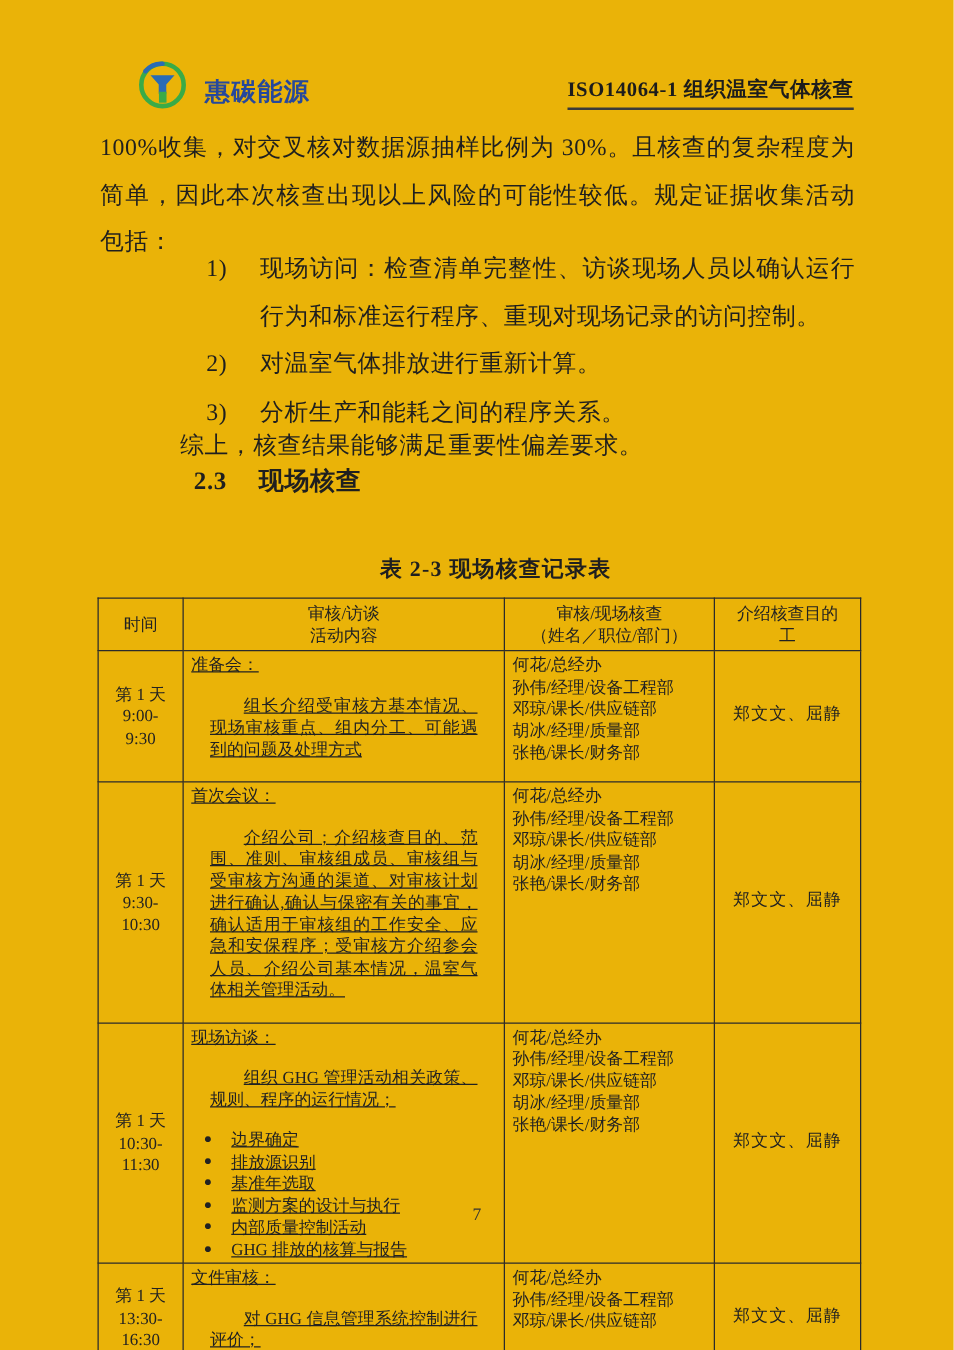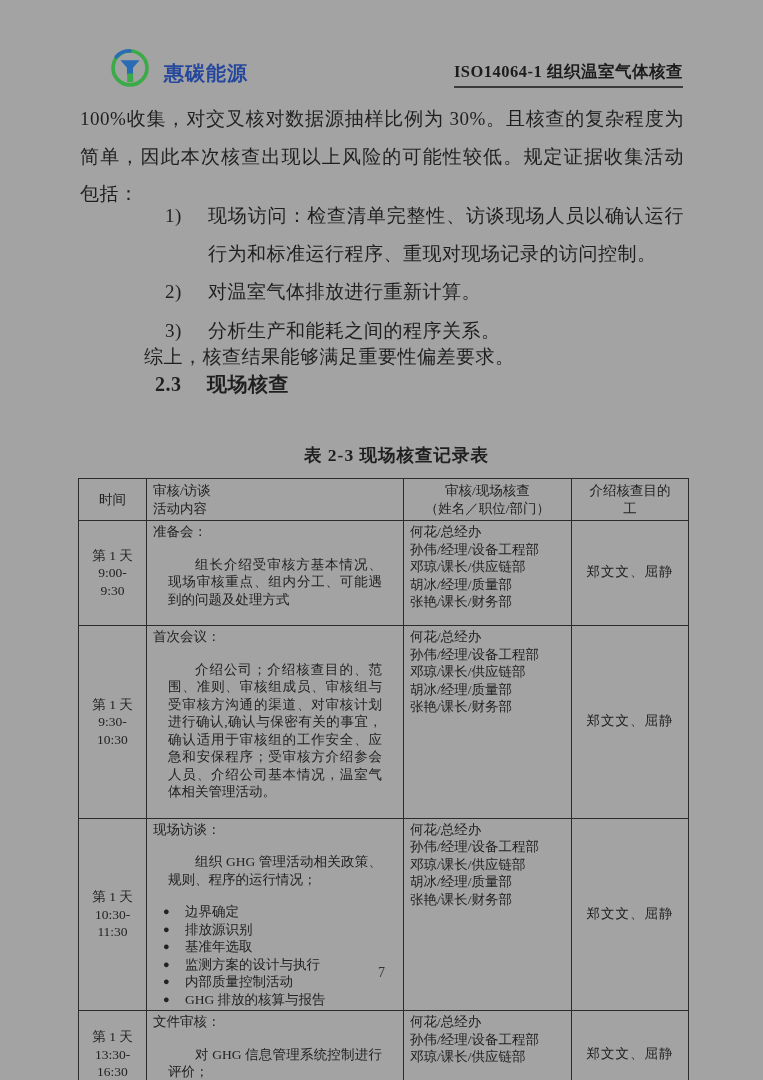--- a/index.html
+++ b/index.html
@@ -1,19 +1,19 @@
 <!DOCTYPE html>
 <html><head>
 <meta charset="utf-8">
 <style>
   html,body { margin:0; padding:0; background:#ffffff; }
   .page {
     position:relative;
     width:763px; height:1080px;
-    background:#a3a3a3;
+    background:#eab308;
     color:#1f1f1f;
     font-family:"Liberation Serif","DejaVu Serif",serif;
     overflow:hidden;
   }
 
   
   .header {
     position:absolute; top:44px; left:108px; right:80px;
     display:flex; align-items:flex-end;
   }
@@ -69,23 +69,23 @@
     border:1.6px solid #2b2b2b; padding:2px 6px;
     font-weight:normal; overflow:hidden;
   }
   table.audit thead tr { height:42px; }
   table.audit tbody tr:nth-child(1) { height:88px; }
   table.audit tbody tr:nth-child(2) { height:140px; }
   table.audit tbody tr:nth-child(3) { height:160px; }
   table.audit tbody tr:nth-child(4) { height:54px; }
   .preline { white-space:pre-line; }
   th.h-time, th.h-target, th.h-team { text-align:center; vertical-align:middle; }
-  th.h-activity { text-align:left; vertical-align:middle; }
+  th.h-activity { text-align:center; vertical-align:middle; }
   td.time-cell { text-align:center; vertical-align:middle; white-space:pre-line; }
-  td.activity-cell { text-align:left; vertical-align:top; }
+  td.activity-cell { text-align:left; vertical-align:top;text-decoration:underline; }
   td.attendees-cell { text-align:left; vertical-align:top; padding-left:8px; }
   td.assignees-cell { text-align:center; vertical-align:middle; letter-spacing:1px;font-family:Liberation Mono, monospace; }
   .activity-title { text-align:left; }
   .activity-body { margin:15px; text-indent:2em; text-align:justify; }
   .bullet-item { position:relative; padding-left:32px; }
   .bullet-dot { position:absolute; left:10px; top:0; font-size:11px; }
 
   .page-number {
     position:absolute; top:965px; left:0; width:100%;
     text-align:center; font-size:14px; color:#333;

